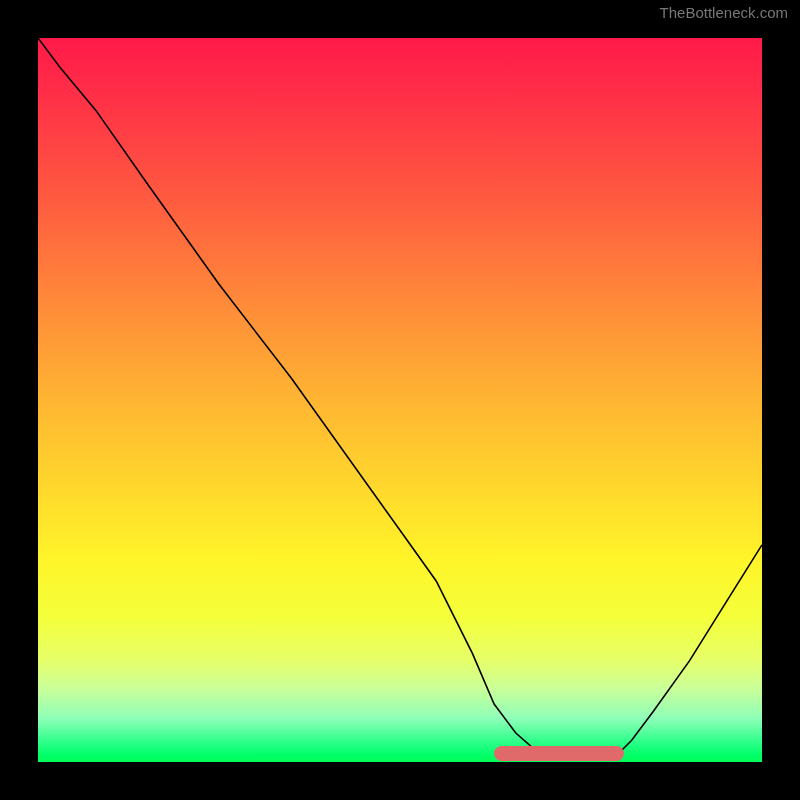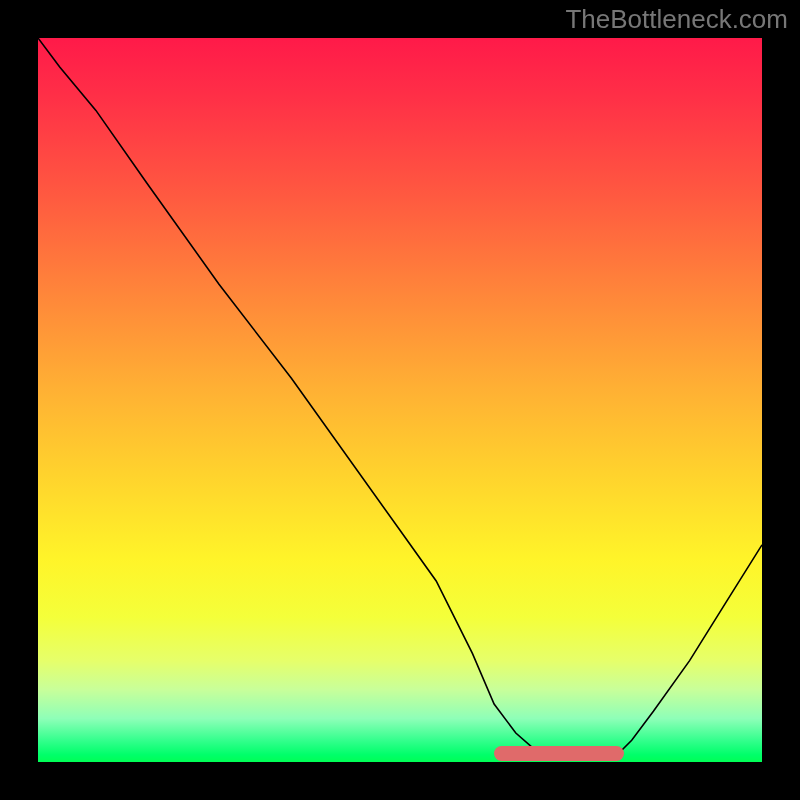--- a/index.html
+++ b/index.html
@@ -1,21 +1,21 @@
 <!DOCTYPE html>
 <html><head>
 <meta charset="utf-8">
 <style>
   * { margin: 0; padding: 0; box-sizing: border-box; }
   html, body { width: 800px; height: 800px; overflow: hidden; }
   body { background: #000; font-family: Arial, sans-serif; position: relative; }
   .watermark {
     position: absolute;
     top: 4px; right: 12px;
-    color: #777; font-size: 26px; font-weight: 500; z-index: 10;
+    color: #777; font-size: 15px; font-weight: 500; z-index: 10;
   }
   .plot {
     position: absolute;
     left: 38px; top: 38px;
     width: 724px; height: 724px;
     overflow: hidden;
   }
   .gradient {
     position: absolute; inset: 0;
     background: linear-gradient(to bottom,

